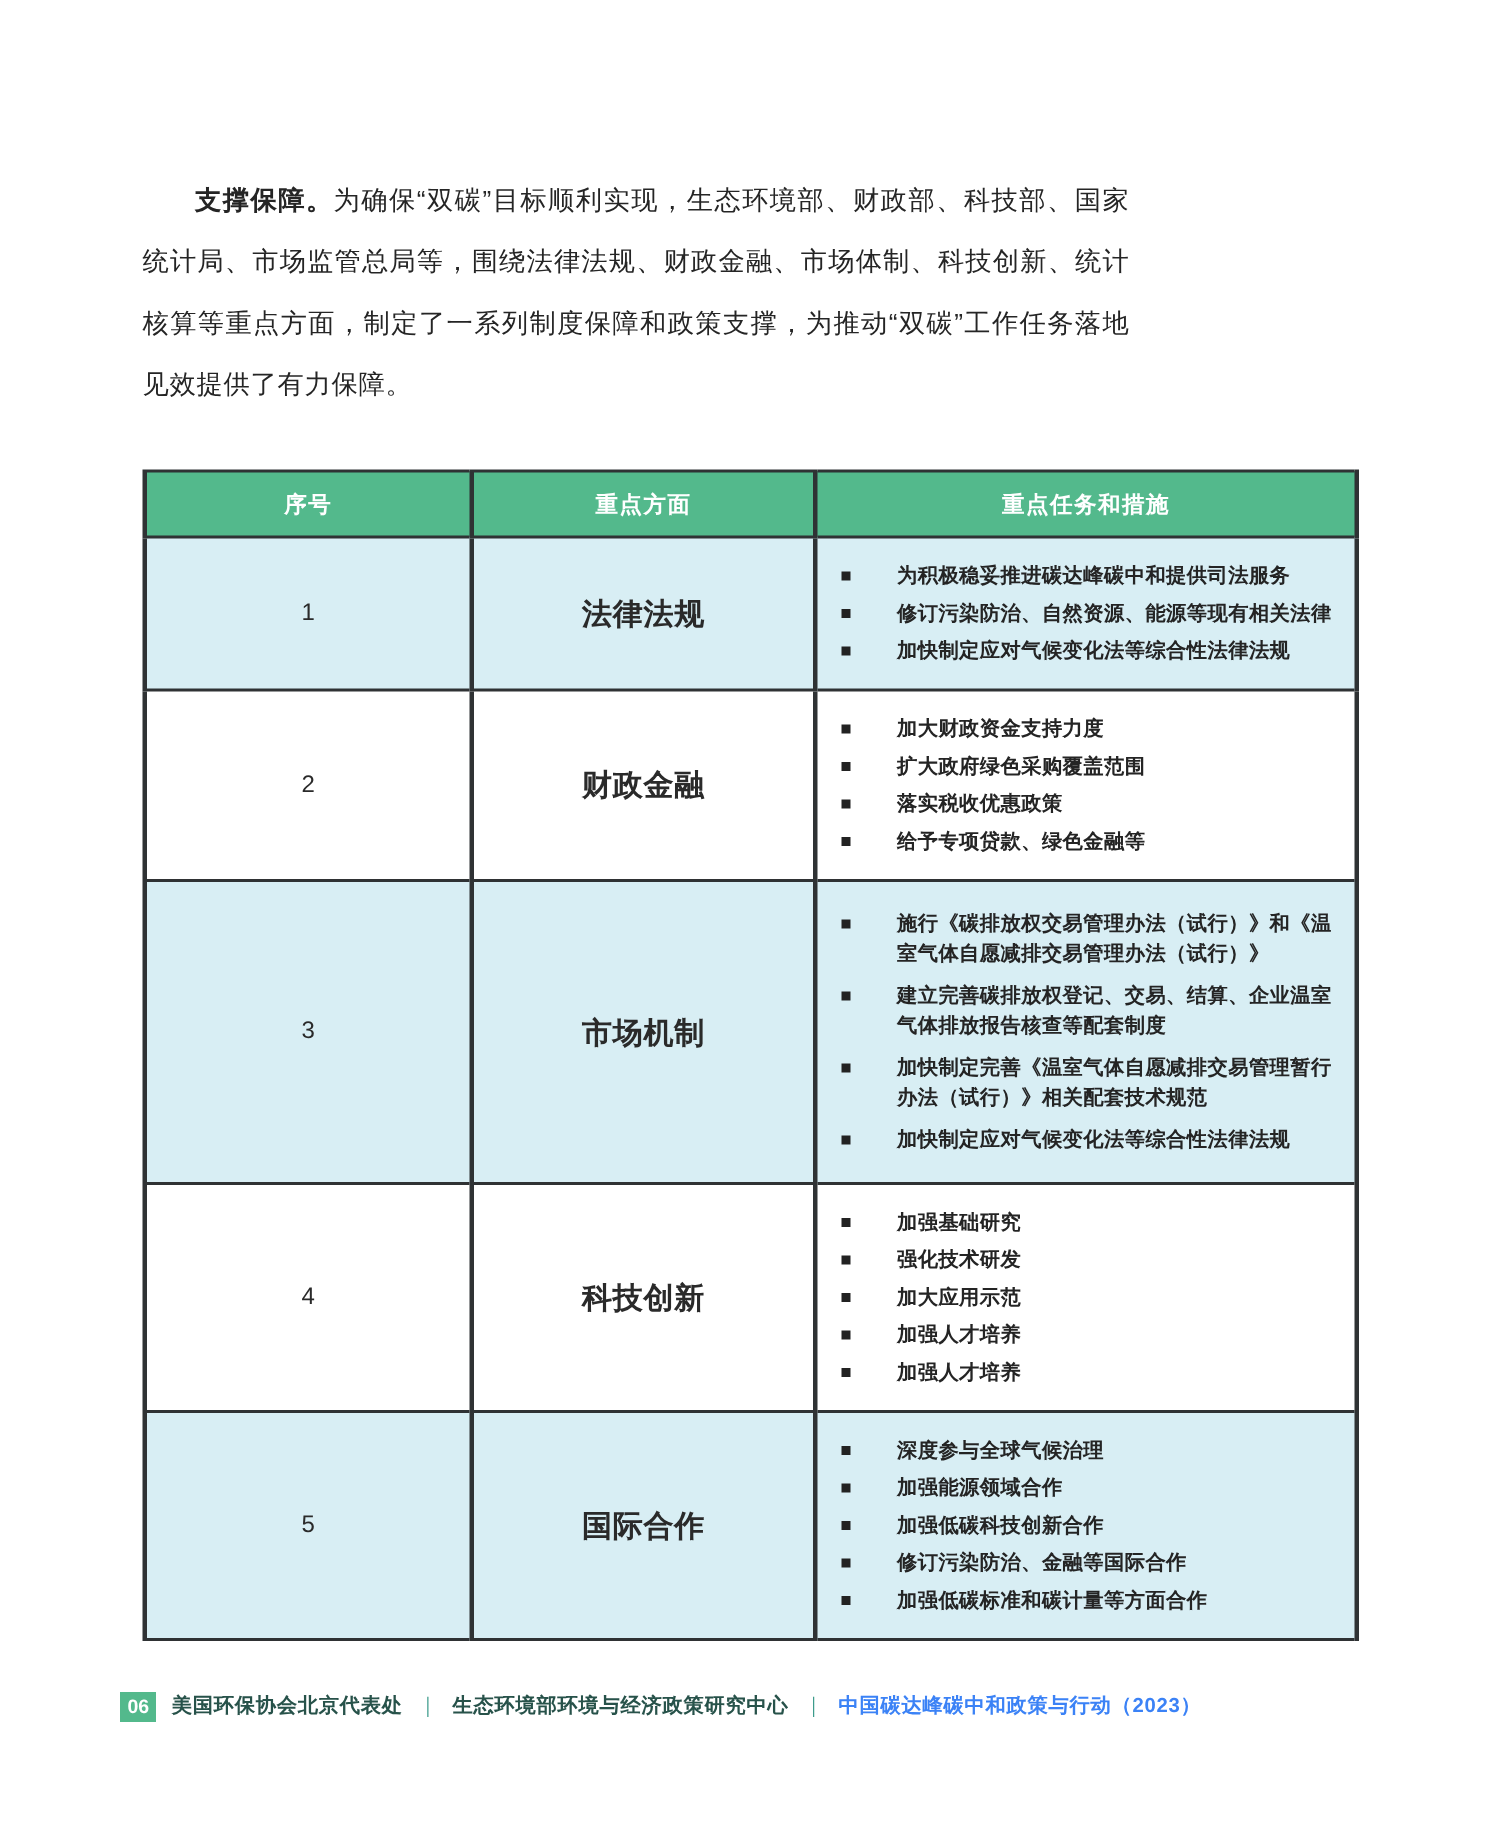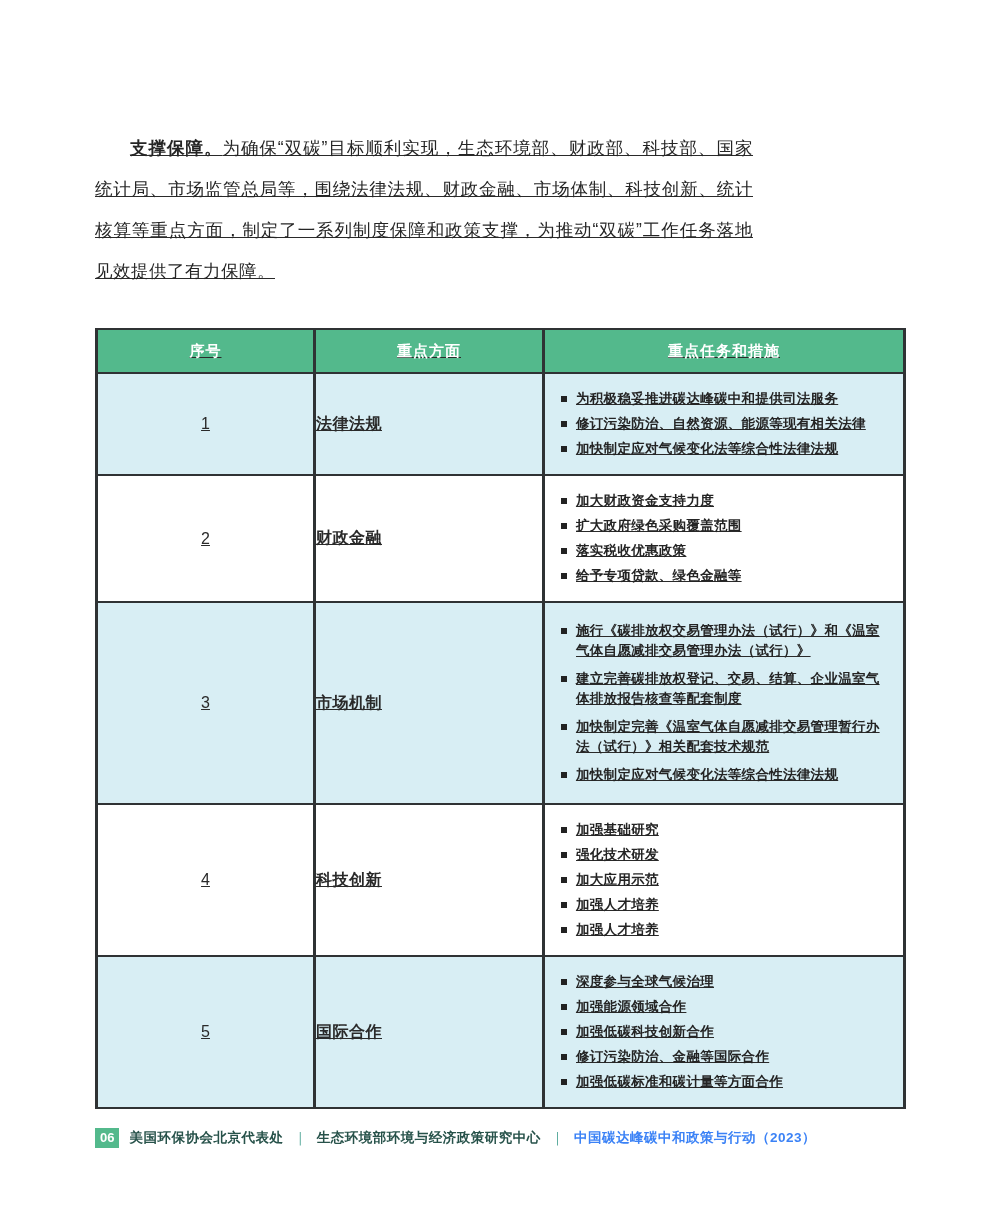--- a/index.html
+++ b/index.html
@@ -13,22 +13,21 @@
     width: 992px;
     height: 1228px;
     background: #ffffff;
     margin: 0 auto;
     overflow: hidden;
   }
   .content {
     position: absolute;
     left: 95px;
     width: 658px;
-    top: 15px;
-    text-decoration: underline;
+    top: 0;
   }
   
   .intro {
     margin-top: 113px;
     font-size: 17.5px;
     line-height: 41px;
     text-align: justify;
     text-indent: 2em;
     color: #252525;
     letter-spacing: 0.5px;
@@ -70,34 +69,35 @@
   col.c-no   { width: 218px; }
   col.c-area { width: 229px; }
   col.c-task { width: 361px; }
   tr.row-alt td { background: #d8eef4; }
   td.cell-no {
     text-align: center;
     font-size: 16px;
     color: #2a2a2a;
   }
   td.cell-area {
-    text-align: left;
-    font-size: 16px;
+    text-align: center;
+    font-size: 20px;
     font-weight: bold;
     color: #2a2a2a;
     letter-spacing: 0.5px;
   }
   td.cell-tasks {
     padding: 10px 10px 10px 16px;
     vertical-align: middle;
   }
   .task {
     display: flex;
     align-items: flex-start;
     margin: 5px 0;
+    gap: 22px;
   }
   .task .bullet {
     flex: 0 0 auto;
     width: 6px;
     height: 6px;
     background: #222222;
     margin: 7px 9px 0 0;
   }
   .task .task-text {
     font-size: 13.5px;
@@ -109,24 +109,24 @@
   tr.row-tall .task { margin: 8px 0; }
   td.cell-no, td.cell-area { font-family: "Liberation Sans", "DejaVu Sans", sans-serif; }
   .h-r1 td { height: 95px; }
   .h-r2 td { height: 100px; }
   .h-r3 td { height: 195px; }
   .h-r4 td { height: 120px; }
   .h-r5 td { height: 125px; }
   
   .footer {
     position: absolute;
-    left: 95px;
+    left: 80px;
     top: 1128px;
     display: flex;
-    align-items: center;
+    align-items: flex-start;
     font-size: 13.5px;
     white-space: nowrap;
   }
   .page-num {
     background: #53b98c;
     color: #ffffff;
     font-weight: bold;
     font-size: 13px;
     padding: 2px 5px 3px 5px;
     margin-right: 10px;

